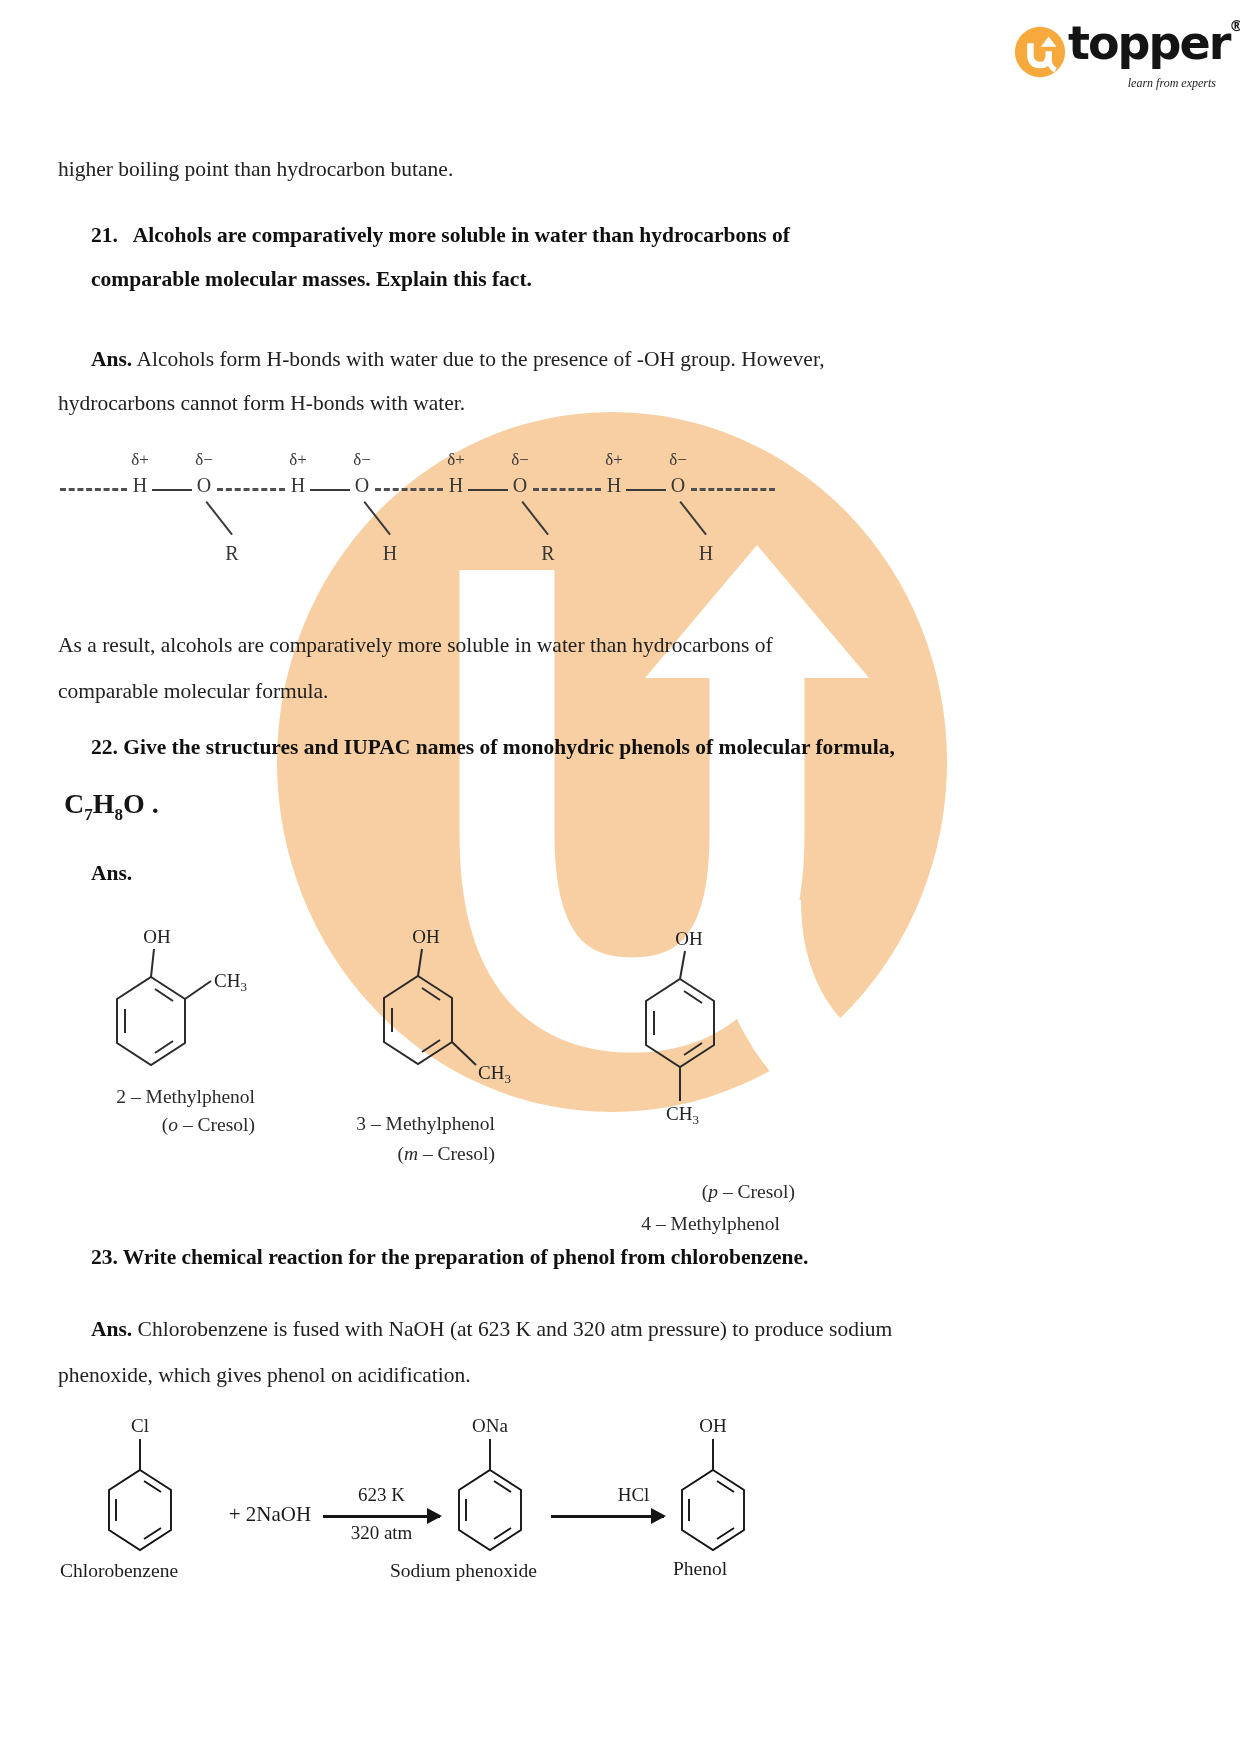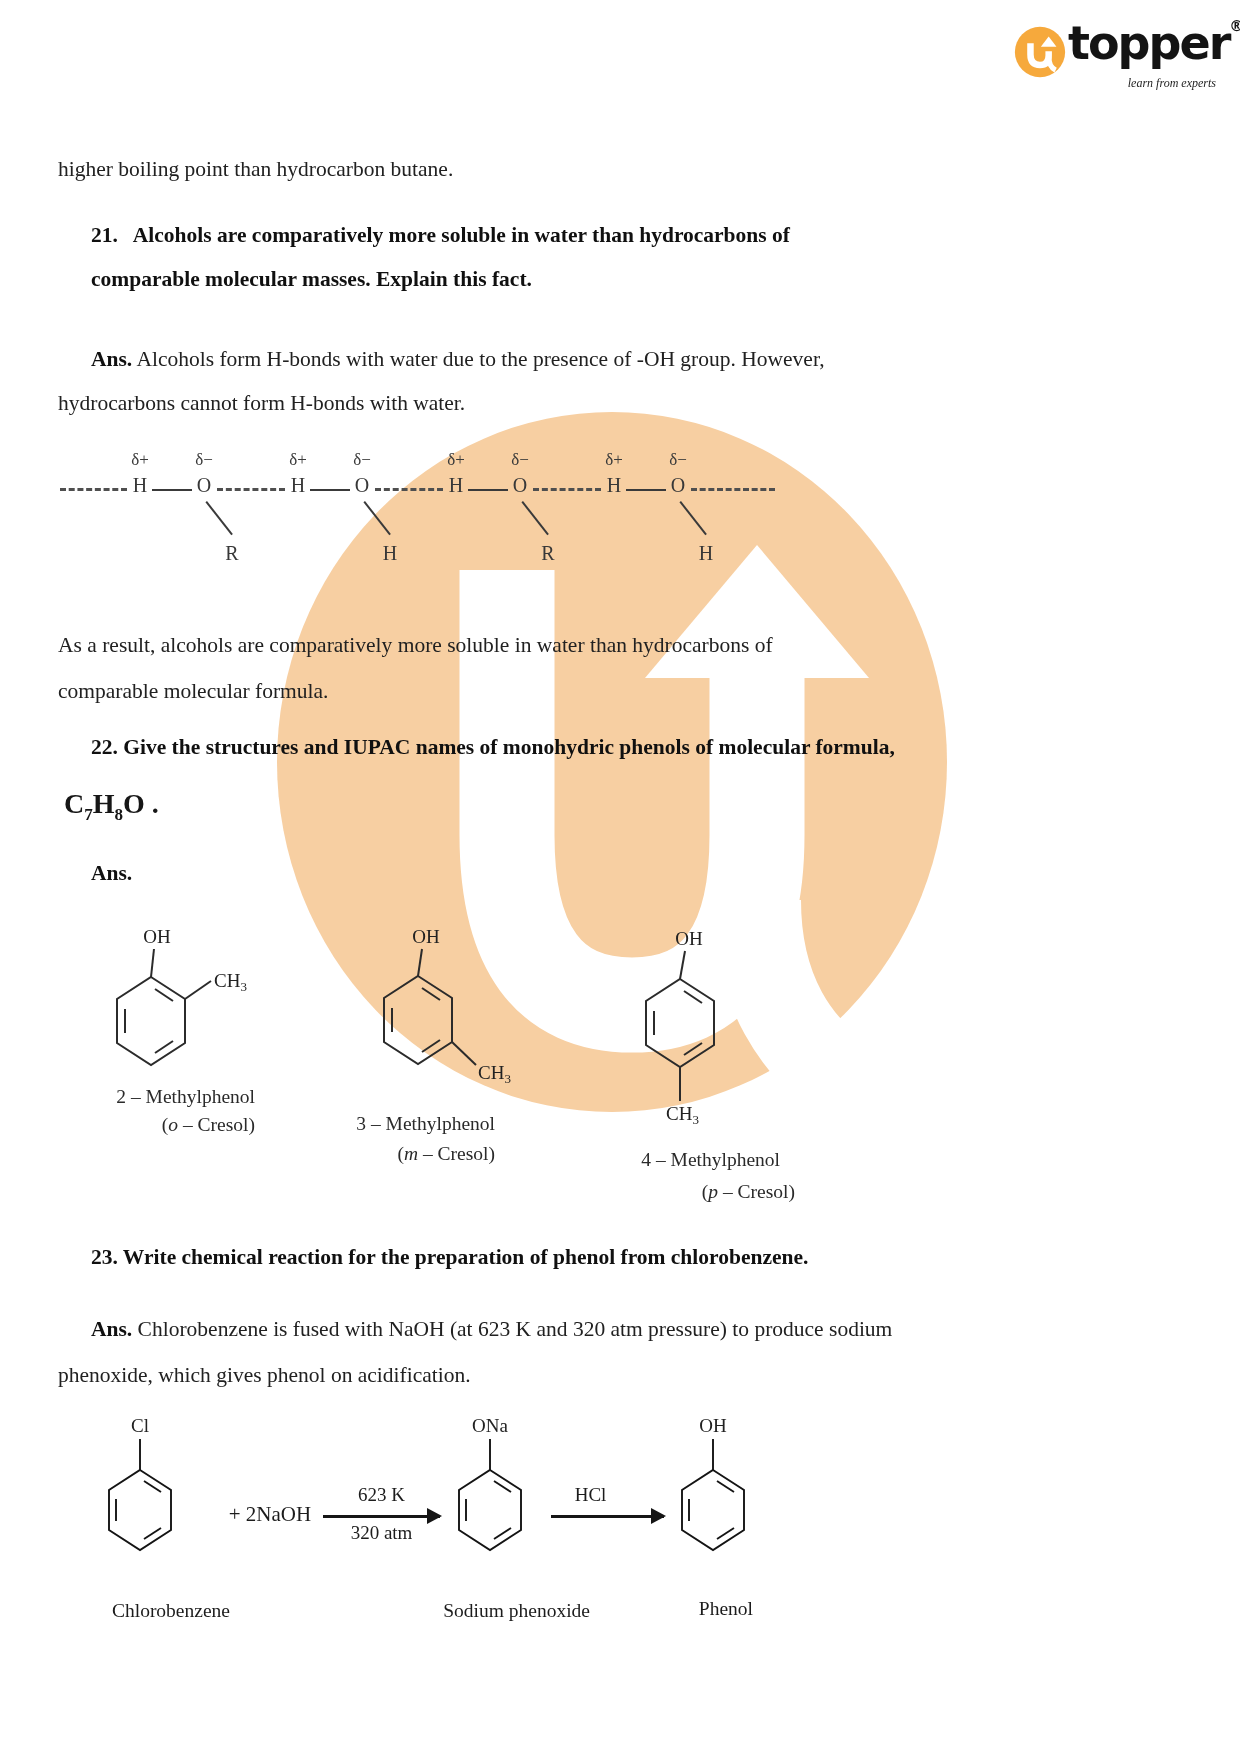--- a/index.html
+++ b/index.html
@@ -32,21 +32,21 @@
   .rxn path,.rxn line{stroke:#141414;stroke-width:1.9;fill:none;}
   .struct-label{position:absolute;text-align:right;font-size:19.5px;color:#2a2a2a;white-space:pre;}
   .it{font-style:italic;}
   .formula{position:absolute;left:64px;top:788px;font-size:28px;font-weight:600;color:#161616;white-space:pre;}
   .formula .fsub{font-size:17px;position:relative;top:7px;font-weight:600;}
   
   .rx{position:absolute;left:60px;top:1412px;width:745px;height:190px;}
   .rxn-arrow{position:absolute;height:2.6px;background:#151515;}
   .rxn-arrow::after{content:"";position:absolute;right:-2px;top:-6.8px;width:0;height:0;
       border-left:15px solid #151515;border-top:8px solid transparent;border-bottom:8px solid transparent;}
-  .rx .lbl{position:absolute;text-align:right;font-size:19.5px;color:#1c1c1c;white-space:pre;margin-top:40px;}
+  .rx .lbl{position:absolute;text-align:left;font-size:19.5px;color:#1c1c1c;white-space:pre;}
   .rx .cond{position:absolute;text-align:center;font-size:19px;color:#1c1c1c;white-space:pre;}
   .rx .reagent{position:absolute;font-size:21px;color:#1c1c1c;white-space:pre;}
 </style>
 </head>
 <body>
 
 <div class="page">
 
   <svg class="layer wm" width="1240" height="1755" viewBox="0 0 1240 1755" aria-hidden="true">
     <ellipse cx="612" cy="762" rx="335" ry="350" fill="#f7cfa2"></ellipse>
@@ -152,21 +152,21 @@
     <svg class="mol" style="position:absolute;left:600px;top:915px" width="190" height="215" viewBox="0 0 190 215">
       <text x="89" y="30" text-anchor="middle"><tspan>OH</tspan></text>
       <line x1="85" y1="36" x2="80" y2="64"></line>
       <path d="M80,64 L114,86 L114,130 L80,152 L46,130 L46,86 Z"></path>
       <line x1="84" y1="76" x2="102" y2="88"></line>
       <line x1="102" y1="128" x2="84" y2="140"></line>
       <line x1="54" y1="120" x2="54" y2="96"></line>
       <line x1="80" y1="152" x2="80" y2="186"></line>
       <text x="66" y="205"><tspan>CH</tspan><tspan class="sm" dy="4">3</tspan></text>
     </svg>
-    <div class="struct-label" style="left:580px;top:1149px;width:200px">4 – Methylphenol</div>
+    <div class="struct-label" style="left:580px;top:1213px;width:200px">4 – Methylphenol</div>
     <div class="struct-label" style="left:595px;top:1181px;width:200px"><span>(</span><span class="it">p</span><span> – Cresol)</span></div>
 
     <div class="line b" style="top:1244px">23. Write chemical reaction for the preparation of phenol from chlorobenzene.</div>
 
     <div class="line" style="top:1316px"><span class="b">Ans.</span><span> Chlorobenzene is fused with NaOH (at 623 K and 320 atm pressure) to produce sodium</span></div>
     <div class="line" style="top:1362px">phenoxide, which gives phenol on acidification.</div>
 
     <div class="rx">
 
       <svg class="rxn" style="position:absolute;left:20px;top:0" width="120" height="150" viewBox="0 0 120 150">
@@ -189,21 +189,21 @@
         <text x="60" y="20" text-anchor="middle">ONa</text>
         <line x1="60" y1="27" x2="60" y2="58"></line>
         <path d="M60,58 L91,78 L91,118 L60,138 L29,118 L29,78 Z"></path>
         <line x1="64" y1="69" x2="81" y2="80"></line>
         <line x1="81" y1="116" x2="64" y2="127"></line>
         <line x1="36" y1="109" x2="36" y2="87"></line>
       </svg>
       <div class="lbl" style="left:330px;top:148px;width:200px">Sodium phenoxide</div>
 
       <div class="rxn-arrow" style="left:491px;top:103px;width:113px"></div>
-      <div class="cond" style="left:474px;top:72px;width:113px">HCl</div>
+      <div class="cond" style="left:517px;top:72px;width:113px">HCl</div>
 
       <svg class="rxn" style="position:absolute;left:593px;top:0" width="120" height="150" viewBox="0 0 120 150">
         <text x="60" y="20" text-anchor="middle">OH</text>
         <line x1="60" y1="27" x2="60" y2="58"></line>
         <path d="M60,58 L91,78 L91,118 L60,138 L29,118 L29,78 Z"></path>
         <line x1="64" y1="69" x2="81" y2="80"></line>
         <line x1="81" y1="116" x2="64" y2="127"></line>
         <line x1="36" y1="109" x2="36" y2="87"></line>
       </svg>
       <div class="lbl" style="left:613px;top:146px;width:80px">Phenol</div>

